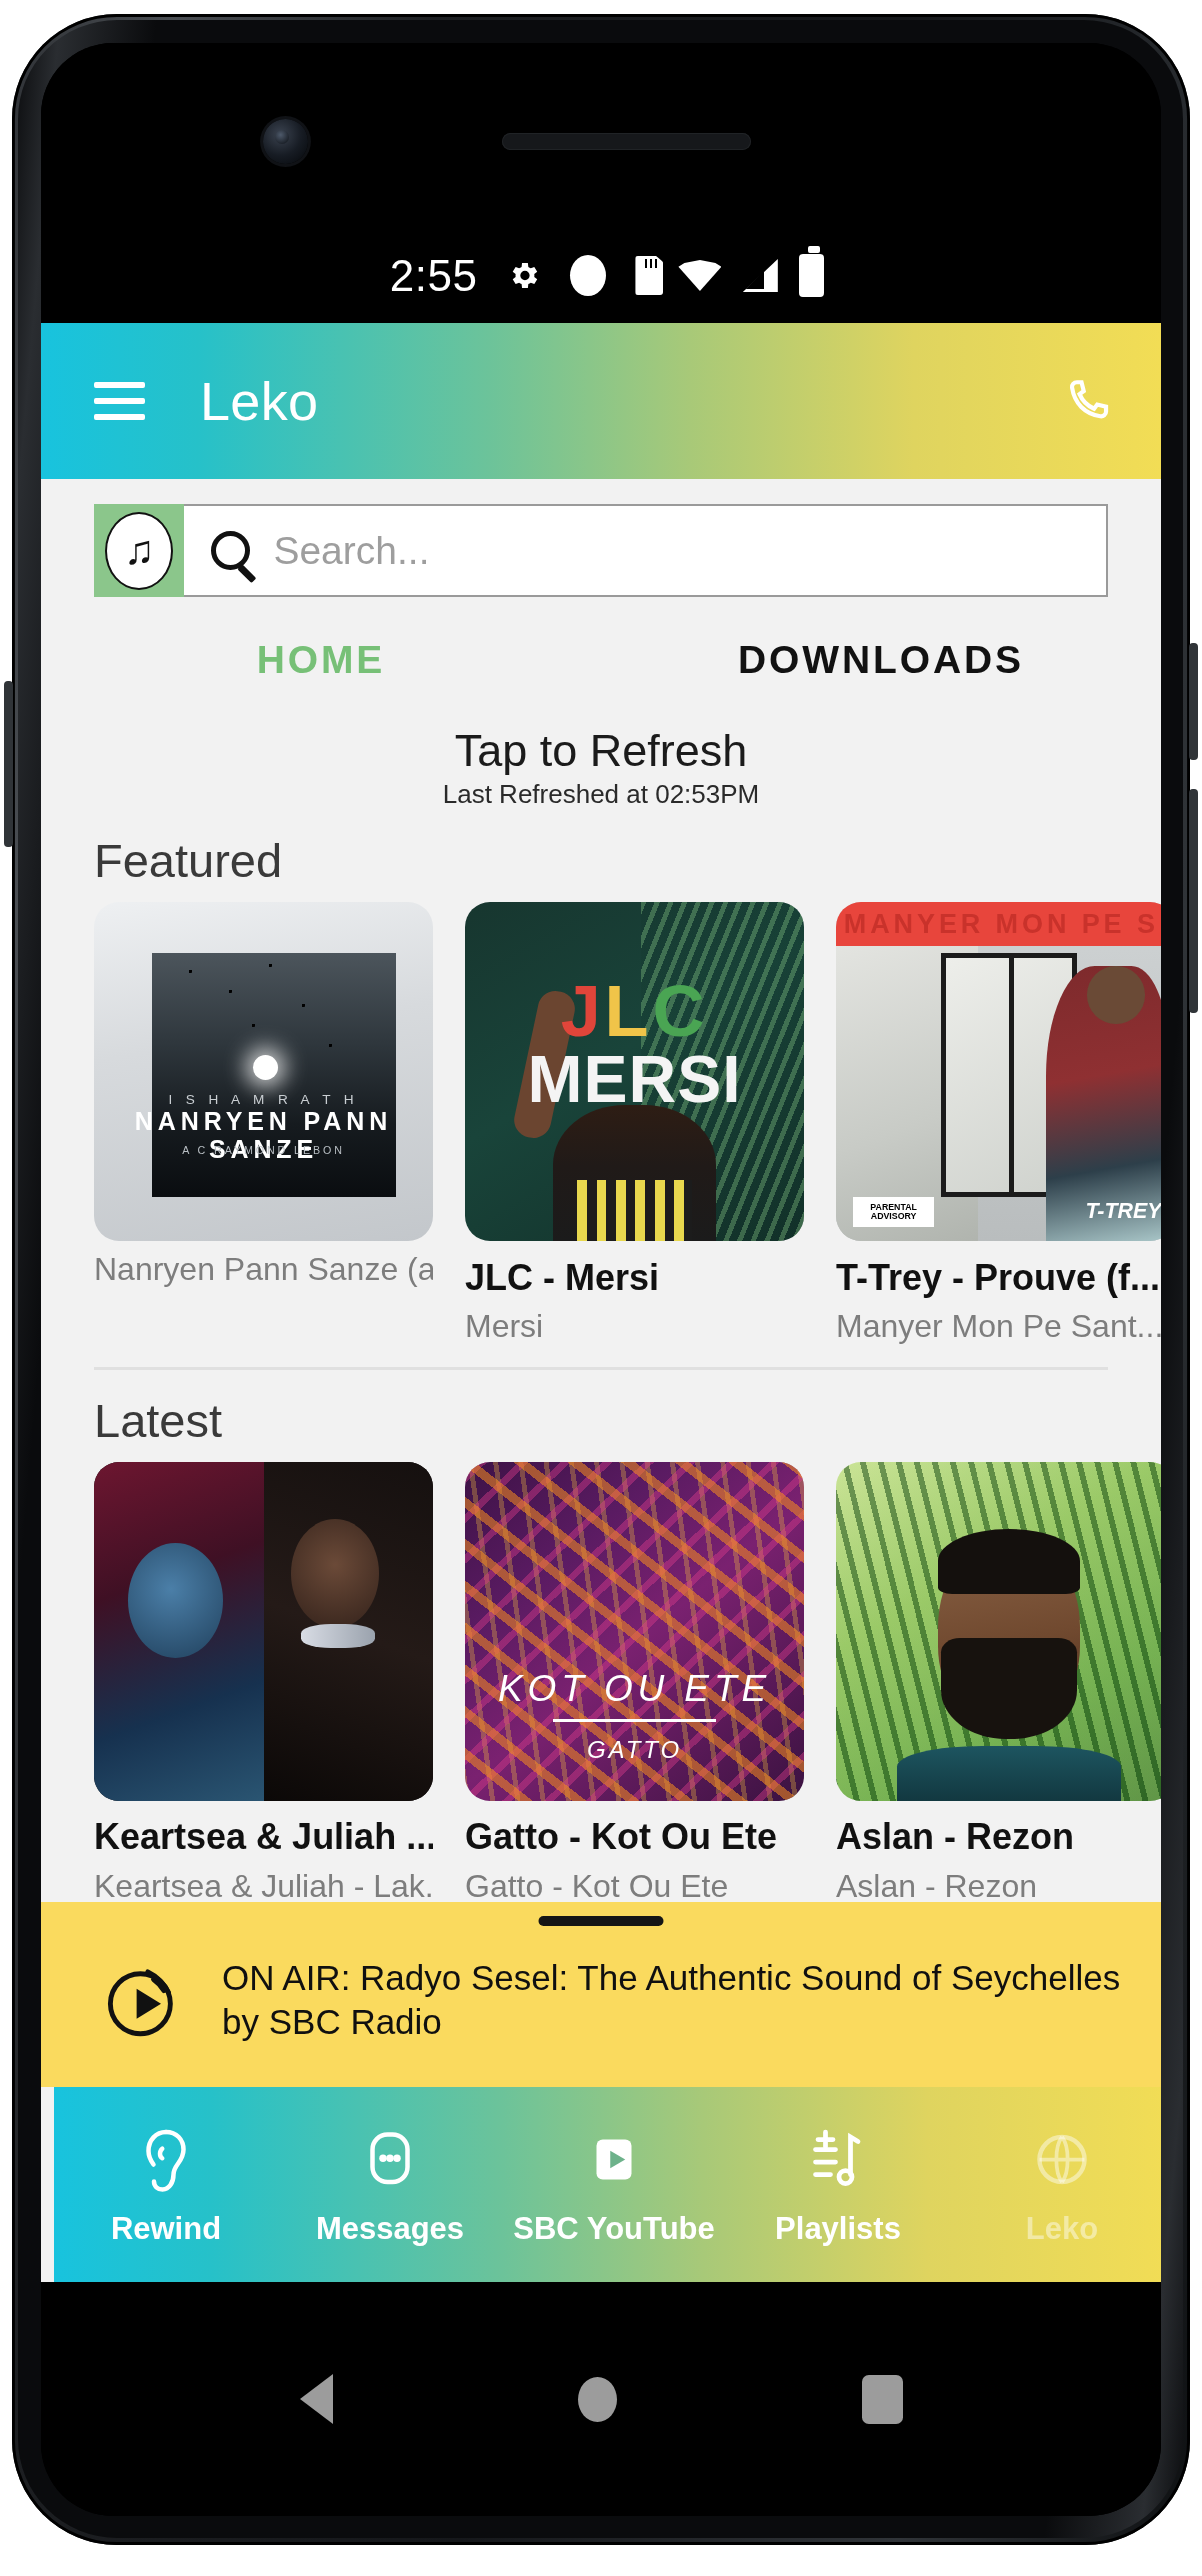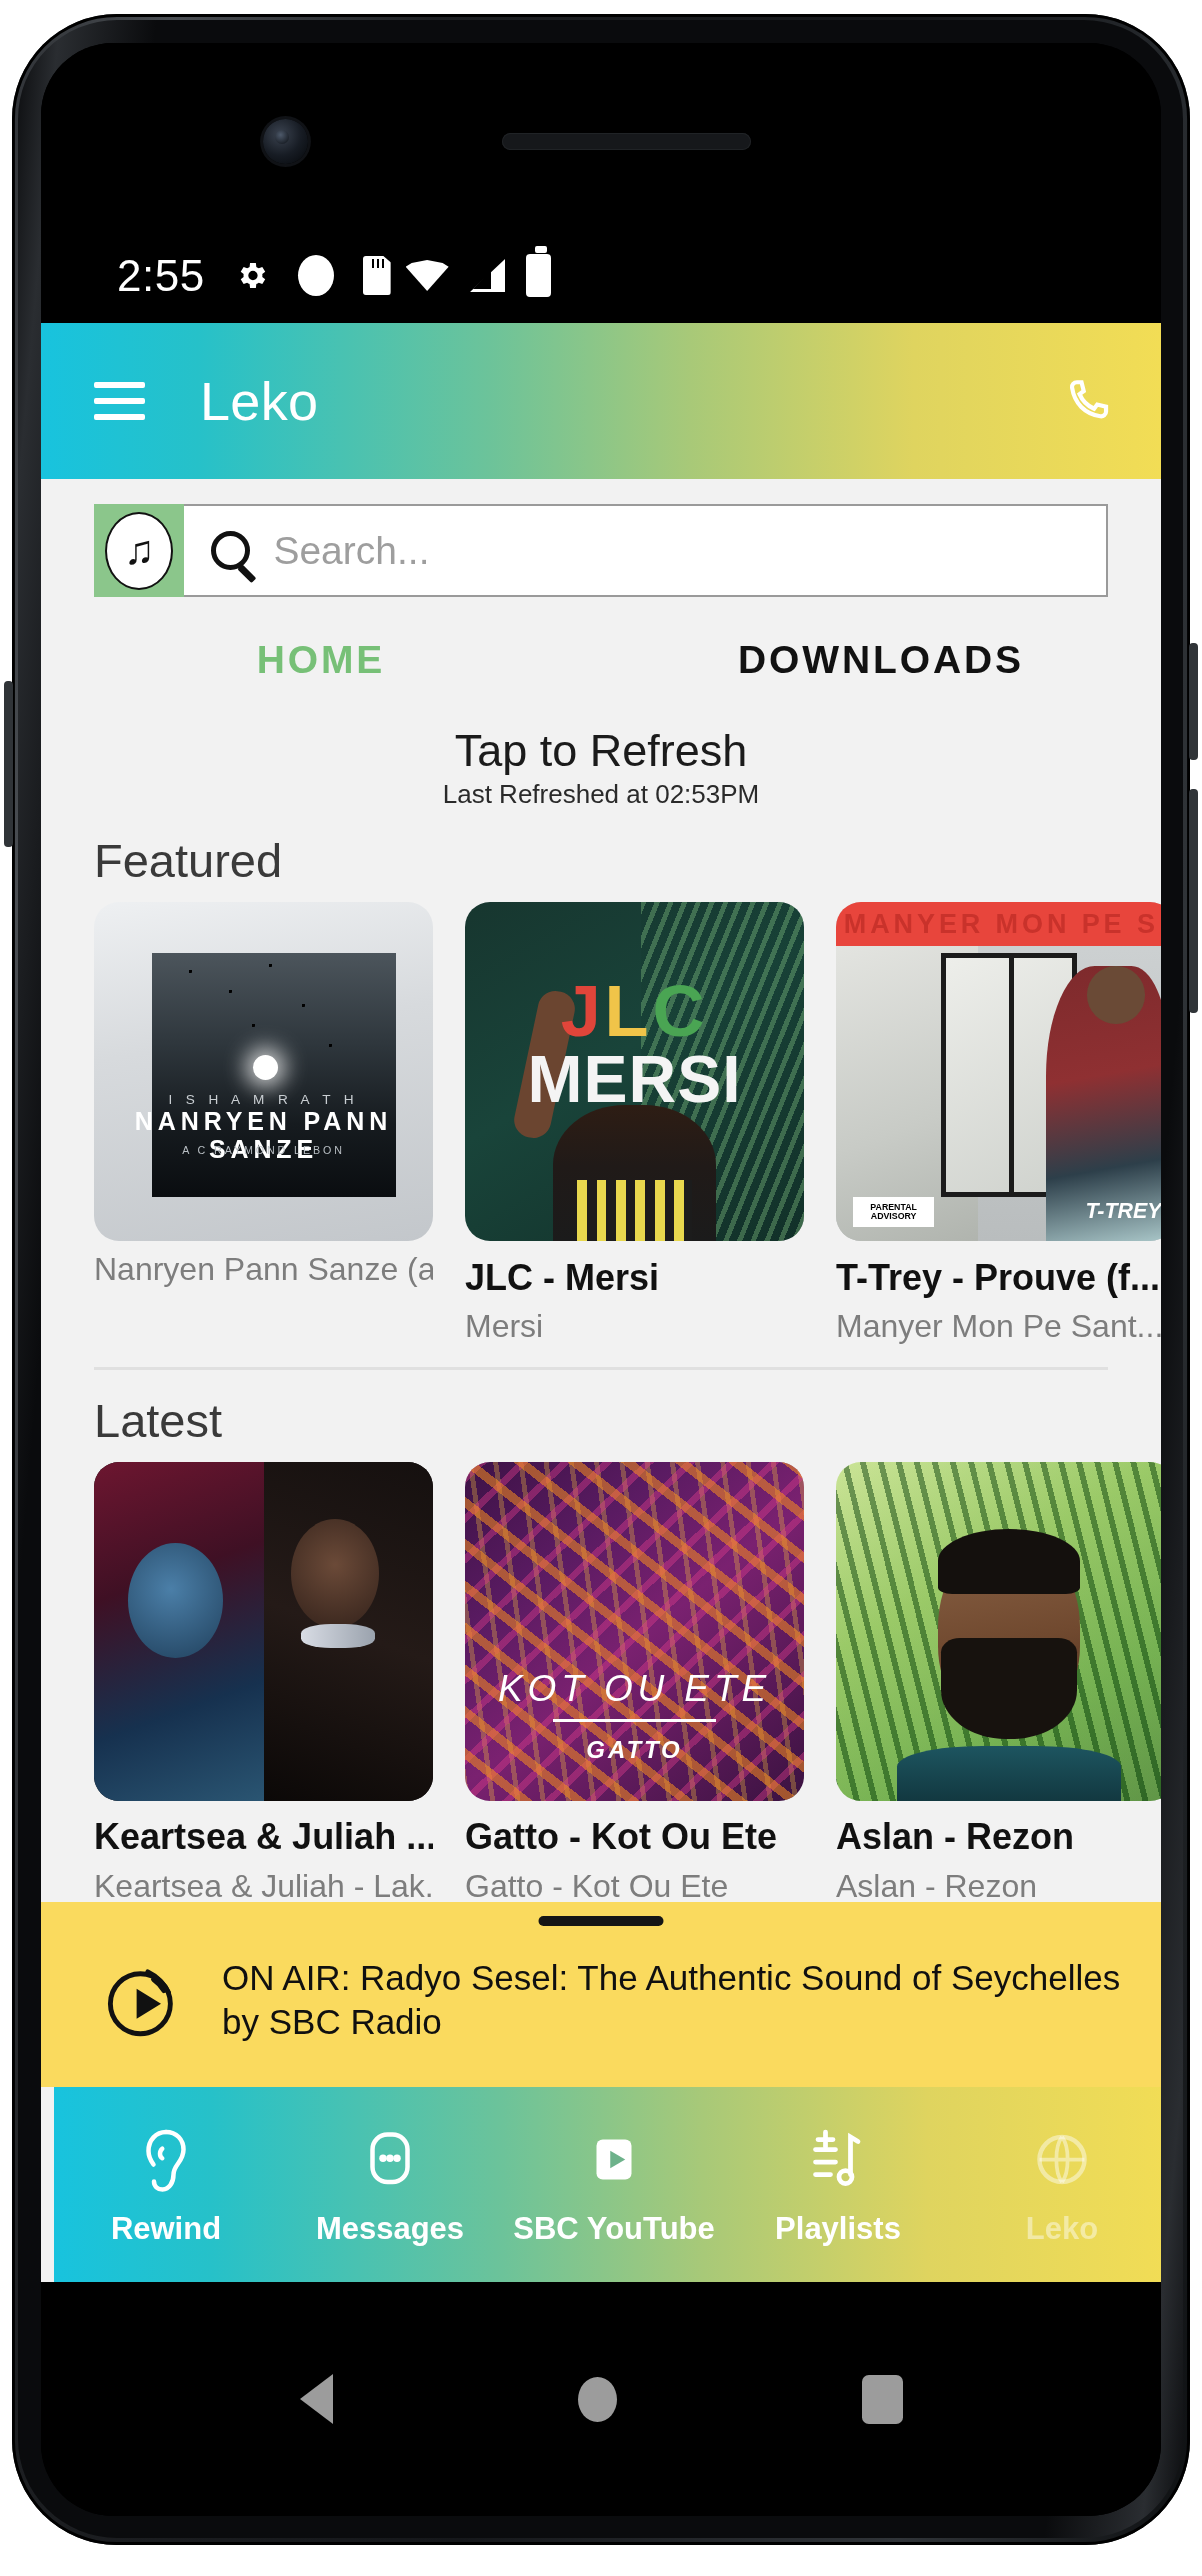--- a/index.html
+++ b/index.html
@@ -36,21 +36,21 @@
   .camera{ position:absolute; left:222px; top:76px; width:45px; height:45px; border-radius:50%;
     background:radial-gradient(circle at 38% 34%, #3b4350 0%, #171c24 52%, #05070a 100%);
     box-shadow:0 0 0 2.9px #101216; }
   .camera i{ position:absolute; left:11.7px; top:10.7px; width:14.6px; height:14.6px; border-radius:50%;
     background:radial-gradient(circle at 40% 35%,#4e5a6b,#0b0e13); display:block;}
   .speaker{ position:absolute; left:461px; top:90px; width:249px; height:16.6px; border-radius:8.8px;
     background:#16181b; box-shadow:0 0 0 1px #202326 inset;}
 
   
   .statusbar{ position:absolute; left:0; top:185px; width:100%; height:95px; background:#000;
-    display:flex; align-items:center; justify-content:flex-start; padding:0 64px 0 76px;gap:15px; }
+    display:flex; align-items:center; justify-content:center; padding:0 64px 0 76px;gap:15px; }
   .sb-left{ display:flex; align-items:center; gap:29px; }
   .sb-time{ color:#fff; font-size:44px; letter-spacing:0.5px; }
   .sb-right{ display:flex; align-items:center; gap:21.4px; }
 
   .i-gear{ width:35px; height:35px; position:relative; }
   .i-circle{ width:36px; height:41px; border-radius:50%; background:#fff; }
   .i-sd{ width:28px; height:39px; background:#fff; position:relative;
     border-radius:2.9px 6.8px 2.9px 2.9px; clip-path:polygon(0 0,74% 0,100% 16%,100% 100%,0 100%); }
   .i-sd::after{content:"";position:absolute;right:3.9px;top:2.9px;width:14.6px;height:8.8px;
     background:repeating-linear-gradient(90deg,#000 0 1.9px,transparent 1.9px 4.9px);}
@@ -165,21 +165,21 @@
   .art5{ background:linear-gradient(140deg,#3d1246 0%,#5a1b62 28%,#7a2170 52%,#3a1240 100%);}
   .art5 .g{ position:absolute; inset:0;
      background:
       repeating-linear-gradient(38deg, rgba(245,140,30,.55) 0 8.8px, transparent 8.8px 33px),
       repeating-linear-gradient(-44deg, rgba(225,60,140,.40) 0 6.8px, transparent 6.8px 29px),
       repeating-linear-gradient(82deg, rgba(255,200,60,.30) 0 4.9px, transparent 4.9px 25px);}
   .art5 .kot{ position:absolute; left:0; right:0; top:61%; text-align:center; color:#fff;
      font-size:37px; letter-spacing:4.9px; font-style:italic;}
   .art5 .ul{ position:absolute; left:26%; right:26%; top:76%; height:2.9px; background:#fff;}
   .art5 .gt{ position:absolute; left:0; right:0; top:81%; text-align:center; color:#fff;
-     font-size:24px; font-style:italic; font-weight:bold; letter-spacing:2.9px;}
+     font-size:24px; font-style:italic; font-weight:normal; letter-spacing:2.9px;}
 
   .art6{ background:linear-gradient(150deg,#cfe59a 0%,#8fc25c 35%,#5da13f 70%,#3f7a2f 100%);}
   .art6 .palm{ position:absolute; inset:0;
      background:repeating-linear-gradient(76deg, rgba(32,84,28,.55) 0 5.8px, rgba(190,225,140,.25) 5.8px 17.5px);}
   .art6 .face{ position:absolute; left:30%; top:22%; width:42%; height:56%; border-radius:48% 48% 42% 42%;
      background:linear-gradient(170deg,#8b6346 0%,#70492f 55%,#4b2f1e 100%);}
   .art6 .hair{ position:absolute; left:30%; top:20%; width:42%; height:19%; border-radius:50% 50% 10% 10%; background:#14100d;}
   .art6 .beard{ position:absolute; left:31%; top:52%; width:40%; height:30%;
      border-radius:14% 14% 48% 48%; background:#17120e;}
   .art6 .body{ position:absolute; left:18%; bottom:0; width:66%; height:16%;

